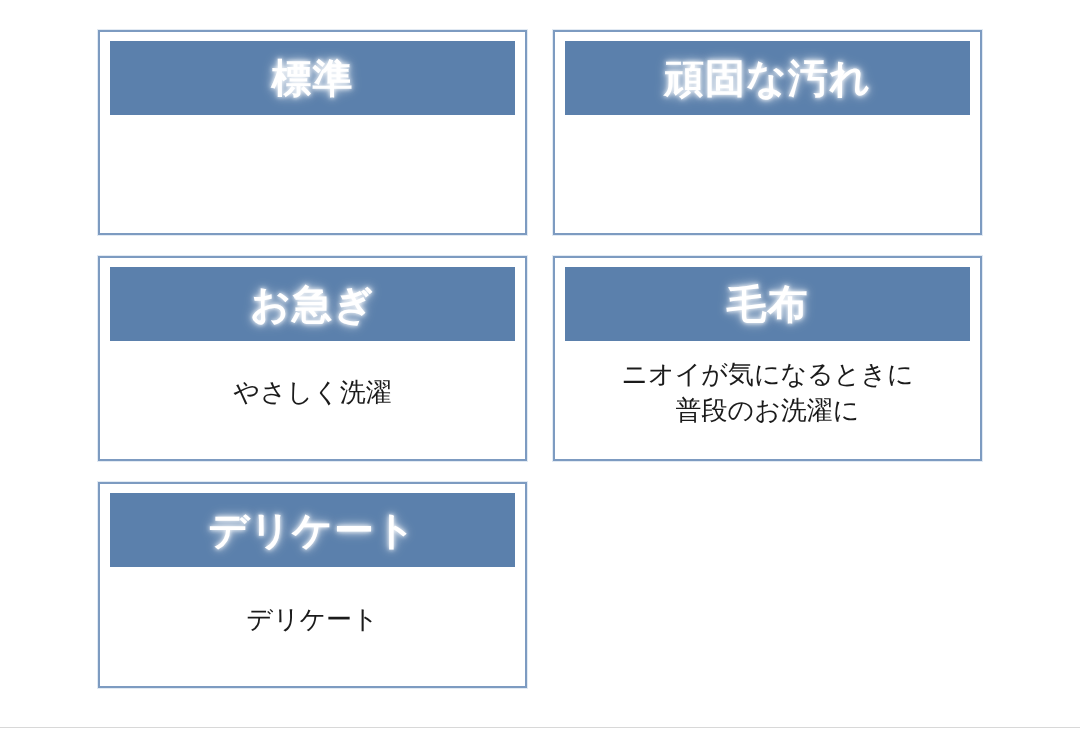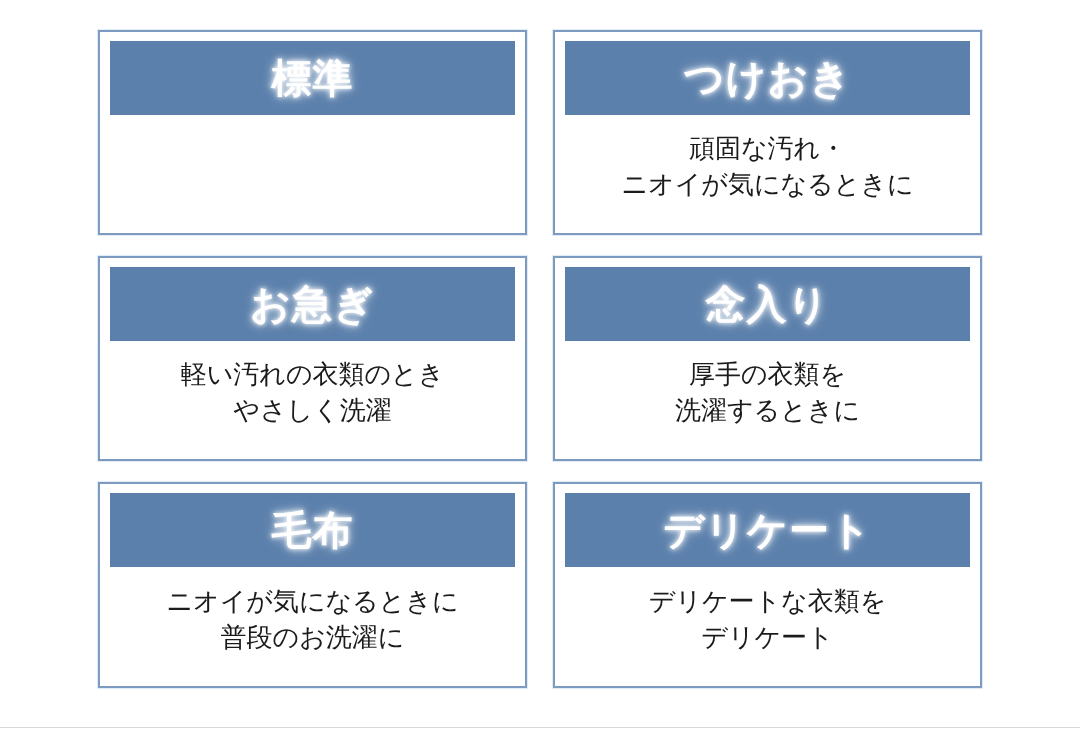--- a/index.html
+++ b/index.html
@@ -109,64 +109,49 @@
   <div id="card-grid">
 
     <div class="mode-card" data-lines="1">
       <div class="card-header">
         <span class="card-title">標準</span>
       </div>
     </div>
 
     <div class="mode-card" data-lines="2">
       <div class="card-header">
-        <span class="card-title">つけおき</span>
-      </div>
-      <div class="card-body">
-        <div class="card-line">頑固な汚れ・</div>
-        <div class="card-line">ニオイが気になるときに</div>
+        <span class="card-title">頑固な汚れ</span>
       </div>
     </div>
 
     <div class="mode-card" data-lines="2">
       <div class="card-header">
         <span class="card-title">お急ぎ</span>
       </div>
       <div class="card-body">
-        <div class="card-line">軽い汚れの衣類のとき</div>
         <div class="card-line">やさしく洗濯</div>
       </div>
     </div>
 
-    <div class="mode-card" data-lines="2">
-      <div class="card-header">
-        <span class="card-title">念入り</span>
-      </div>
-      <div class="card-body">
-        <div class="card-line">厚手の衣類を</div>
-        <div class="card-line">洗濯するときに</div>
-      </div>
-    </div>
 
     <div class="mode-card" data-lines="2">
       <div class="card-header">
         <span class="card-title">毛布</span>
       </div>
       <div class="card-body">
         <div class="card-line">ニオイが気になるときに</div>
         <div class="card-line">普段のお洗濯に</div>
       </div>
     </div>
 
     <div class="mode-card" data-lines="2">
       <div class="card-header">
         <span class="card-title">デリケート</span>
       </div>
       <div class="card-body">
-        <div class="card-line">デリケートな衣類を</div>
         <div class="card-line">デリケート</div>
       </div>
     </div>
 
   </div>
 
   <div id="bottom-divider"></div>
 
 </div>
 

